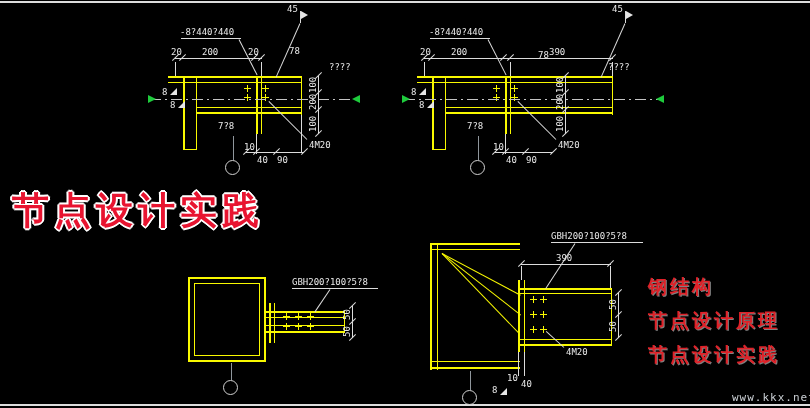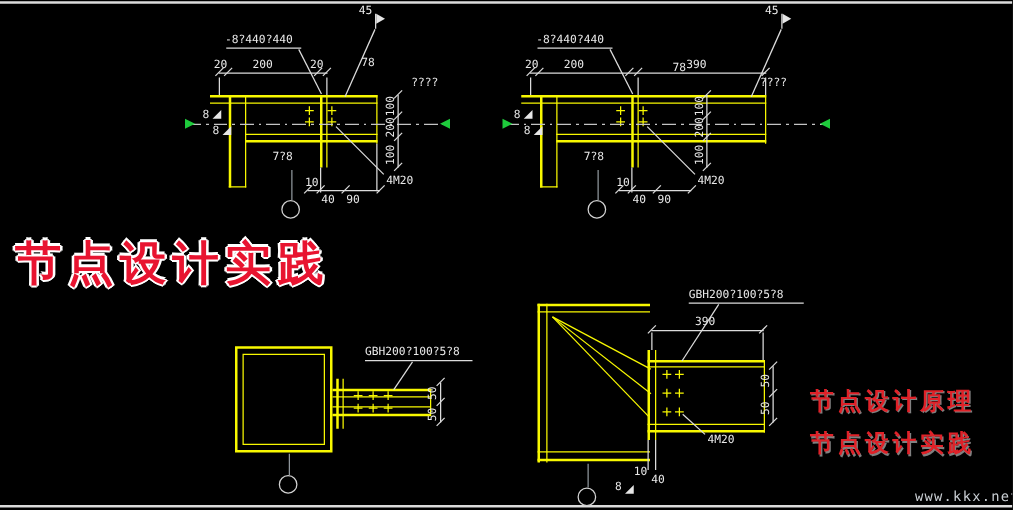--- a/index.html
+++ b/index.html
@@ -234,18 +234,19 @@
     <span class="t" style="left:556px;top:253px">390</span>
     <span class="t" style="left:566px;top:347px">4M20</span>
     <span class="t" style="left:507px;top:373px">10</span>
     <span class="t" style="left:521px;top:379px">40</span>
     <span class="t" style="left:492px;top:385px">8</span>
     <span class="rt" style="left:608px;top:310px">50</span>
     <span class="rt" style="left:608px;top:332px">50</span>
   </div>
 
   <div class="ttl">节点设计实践</div>
+  <div class="topic" style="top:274px">钢结构</div>
   <div class="topic" style="top:342px">节点设计实践</div>
   <div class="topic" style="top:308px">节点设计原理</div>
 
   <div class="wm-site">www.kkx.net</div>
 
 </div>
 
 </body></html>

